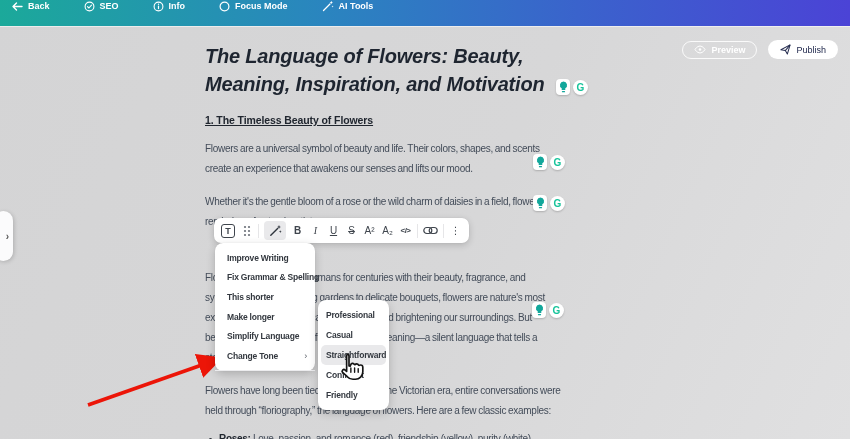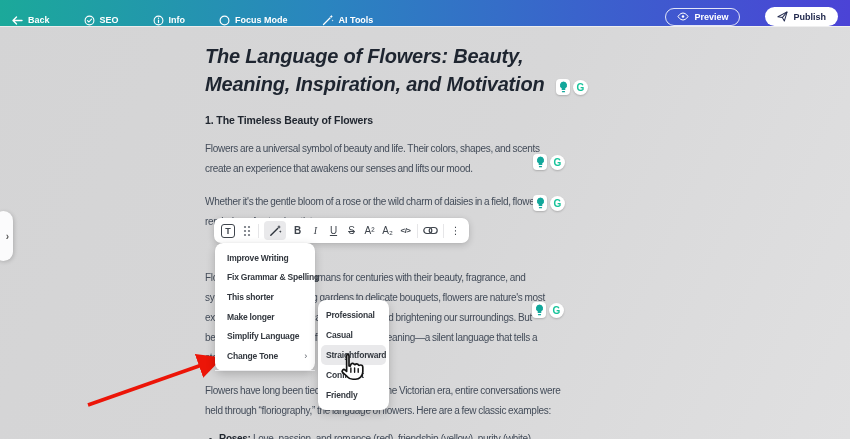--- a/index.html
+++ b/index.html
@@ -3,43 +3,43 @@
 <meta charset="utf-8">
 <style>
   * { margin:0; padding:0; box-sizing:border-box; }
   body { font-family:"Liberation Sans", sans-serif; background:#888; }
   .screen { position:relative; width:850px; height:439px; overflow:hidden;
             background:linear-gradient(115deg,#d4d4d5 0%,#d7d7d8 55%,#e0e0e1 100%); }
 
   
   .navbar { position:absolute; left:0; top:0; width:850px; height:26px;
             background:linear-gradient(90deg,#1ba99a 0%,#2a85bf 38%,#3a63cc 68%,#4b43d6 100%);
-            display:flex; align-items:flex-end; padding:0 12px;
-            box-shadow:0 1px 0 rgba(255,255,255,.55); z-index:30; }
+            display:flex; align-items:flex-start; padding:0 12px;
+            box-shadow:0 1px 0 rgba(255,255,255,.55); z-index:30;flex-direction:column; }
   .nav-left { display:flex; align-items:center; gap:34px; }
   .nav-item { display:flex; align-items:center; gap:5px; color:#fff;
               font-size:9px; font-weight:600; cursor:pointer; white-space:nowrap; }
   .nav-item svg { display:block; }
-  .nav-right { margin-left:auto; display:flex; align-items:center; gap:25px; }
+  .nav-right { margin-left:auto; display:flex; align-items:center; gap:11px;margin-top:28px; }
   .btn-preview { display:flex; align-items:center; gap:5px; border:1px solid rgba(255,255,255,.85);
                  border-radius:11px; padding:3px 11px; color:#fff; font-size:9px; font-weight:600; }
   .btn-publish { display:flex; align-items:center; gap:5px; background:#fff; border-radius:11px;
-                 padding:4px 12px; color:#222a4e; font-size:9px; font-weight:700; }
+                 padding:4px 12px; color:#222a4e; font-size:9px; font-weight:400; }
 
   
   .side-handle { position:absolute; left:-6px; top:211px; width:19px; height:50px;
                  background:#fbfbfc; border-radius:10px; box-shadow:1px 1px 4px rgba(0,0,0,.18);
                  display:flex; align-items:center; justify-content:flex-end; padding-right:4px; z-index:6; }
   .side-handle span { font-size:10px; color:#555; font-weight:700; }
 
   
   .article { position:absolute; left:205px; top:42px; width:356px; color:#434c59; z-index:1; }
   .doc-title { font-size:20px; line-height:28px; font-weight:700; color:#1e2530;
                letter-spacing:-0.2px; width:356px;font-style:italic; }
-  .section-heading { margin-top:16px; font-size:10.5px; font-weight:700; color:#20262f; letter-spacing:-0.1px; }
+  .section-heading { margin-top:16px; font-size:10.5px; font-weight:700; color:#20262f; letter-spacing:-0.1px;text-decoration:underline; }
   .para { margin-top:13px; font-size:10px; line-height:20px; letter-spacing:-0.3px;
           word-spacing:-0.5px; color:#434c59; }
   .bullets { margin-top:11px; list-style:none; }
   .bullets li { position:relative; padding-left:14px; font-size:10px; line-height:14.6px;
                 letter-spacing:-0.3px; color:#434c59; }
   .bullets li::before { content:""; position:absolute; left:4px; top:6px; width:3px; height:3px;
                         border-radius:50%; background:#2a2f36; }
   .bullets b { color:#20262f; }
 
   

